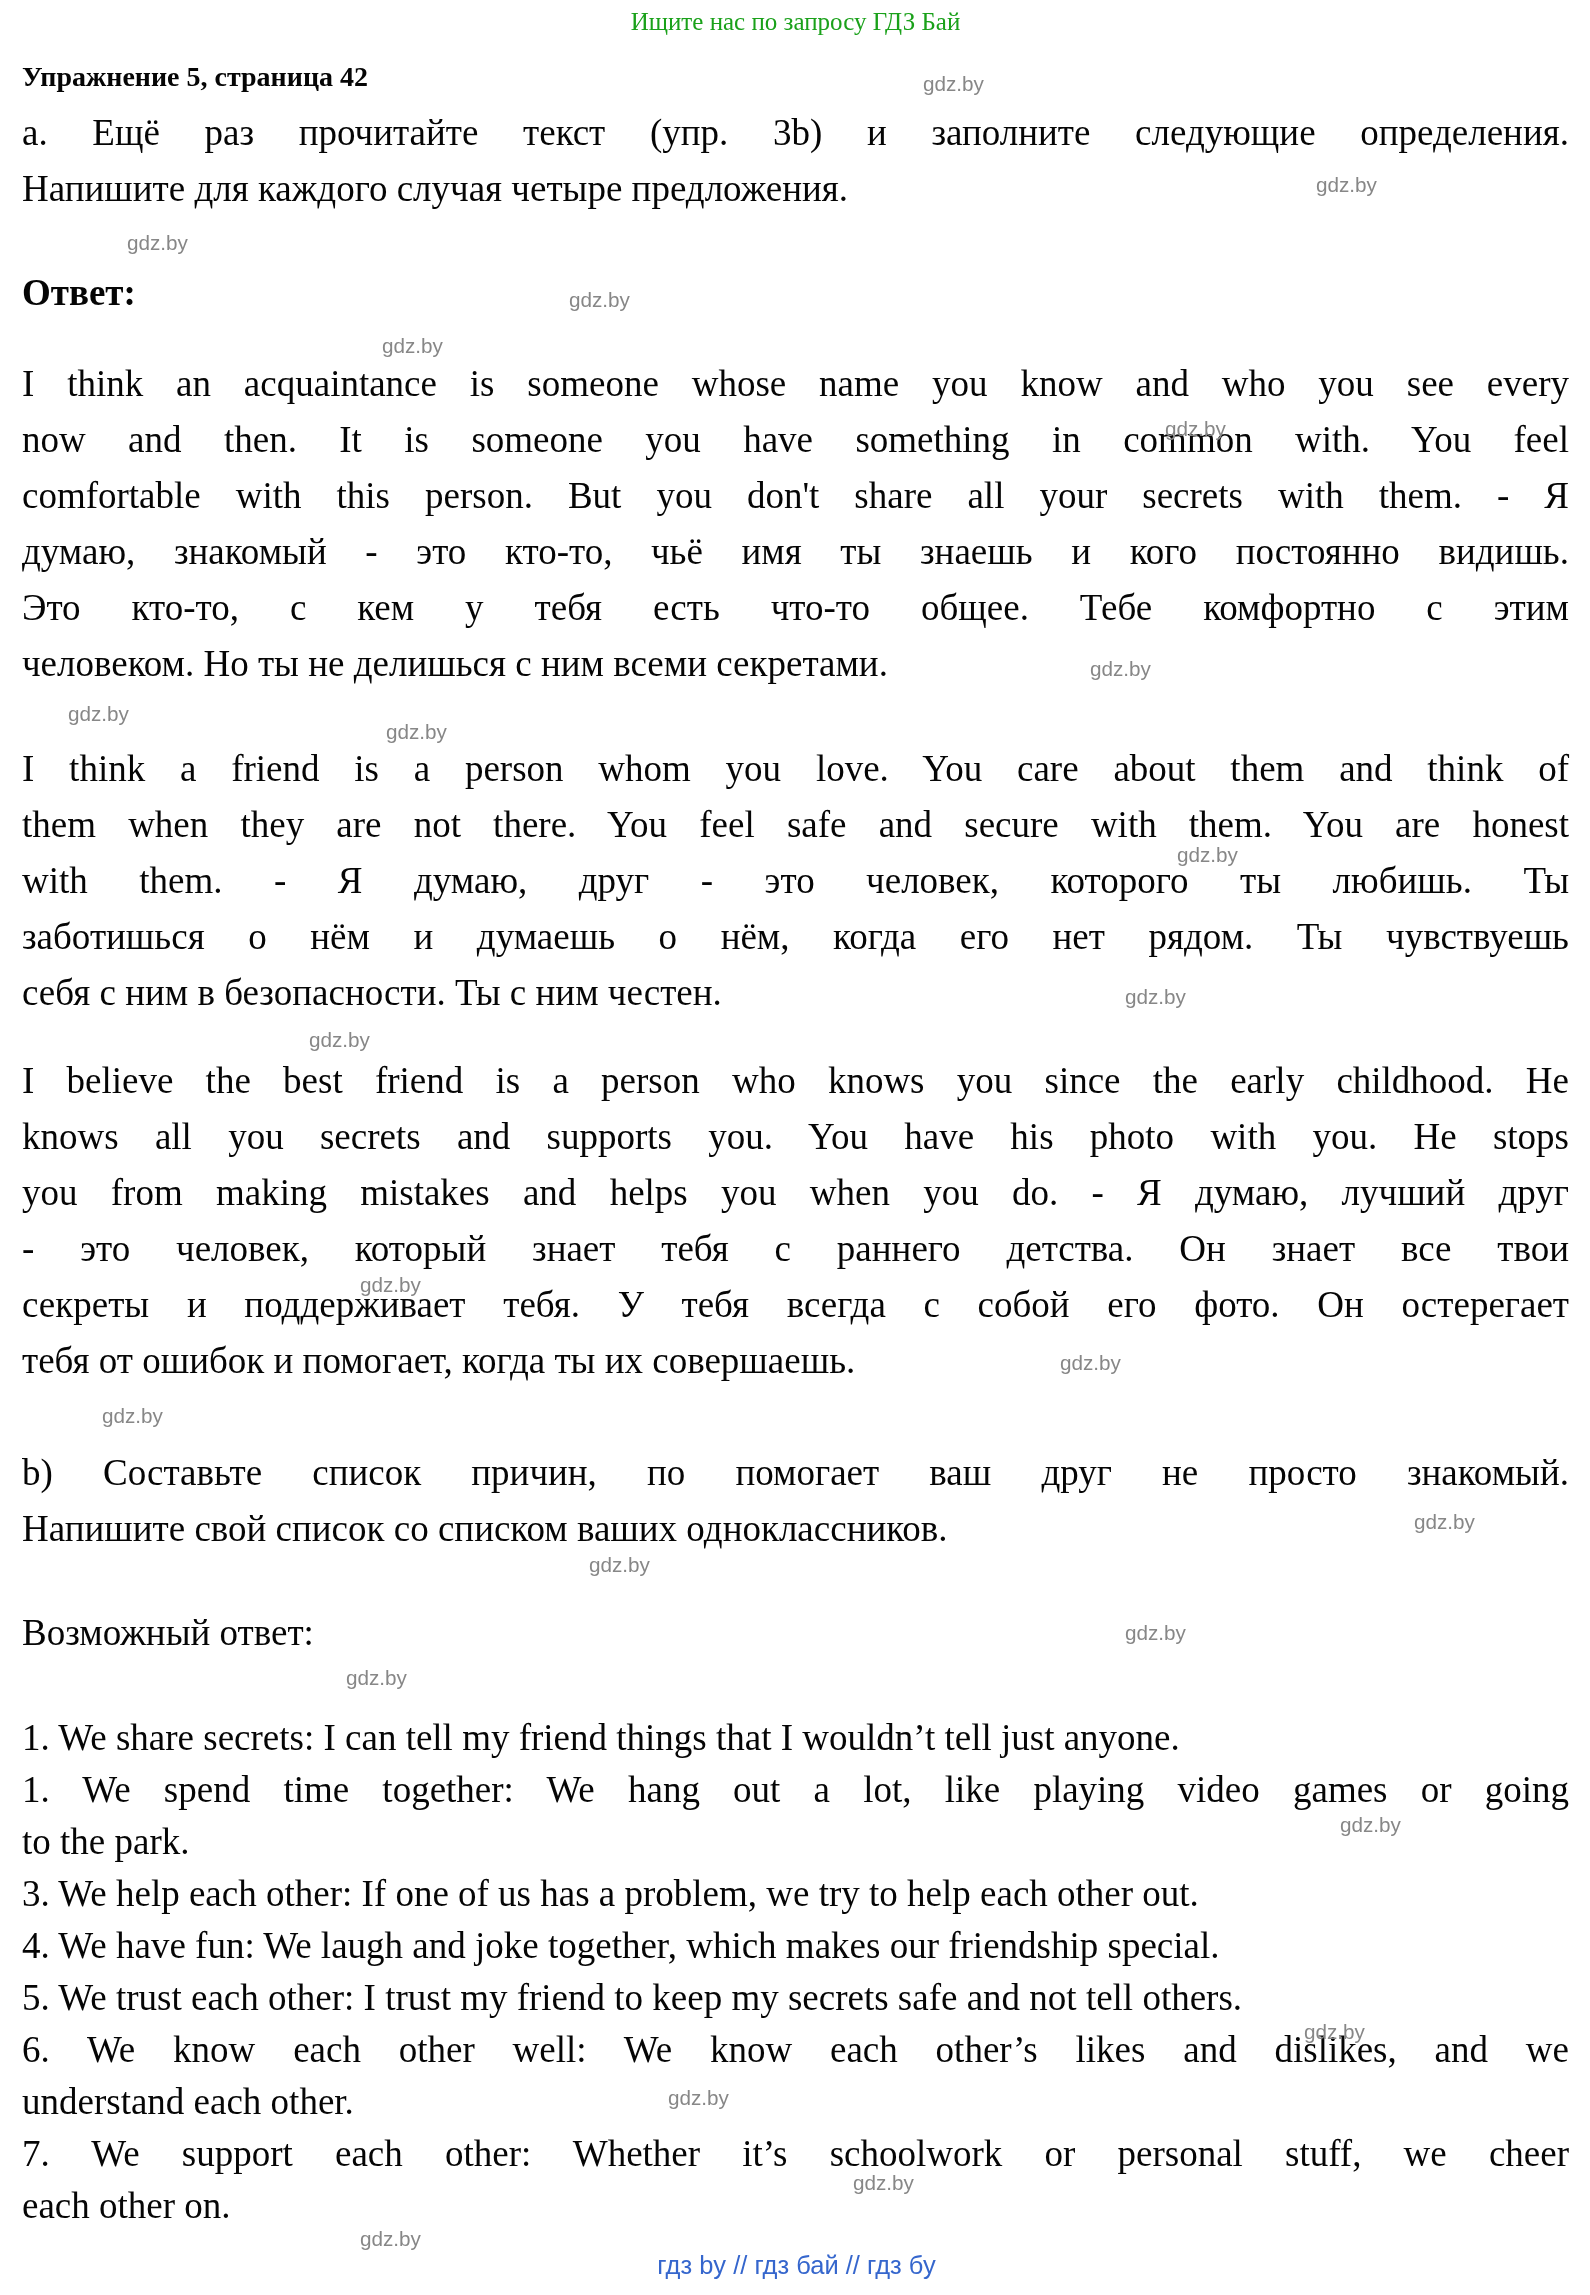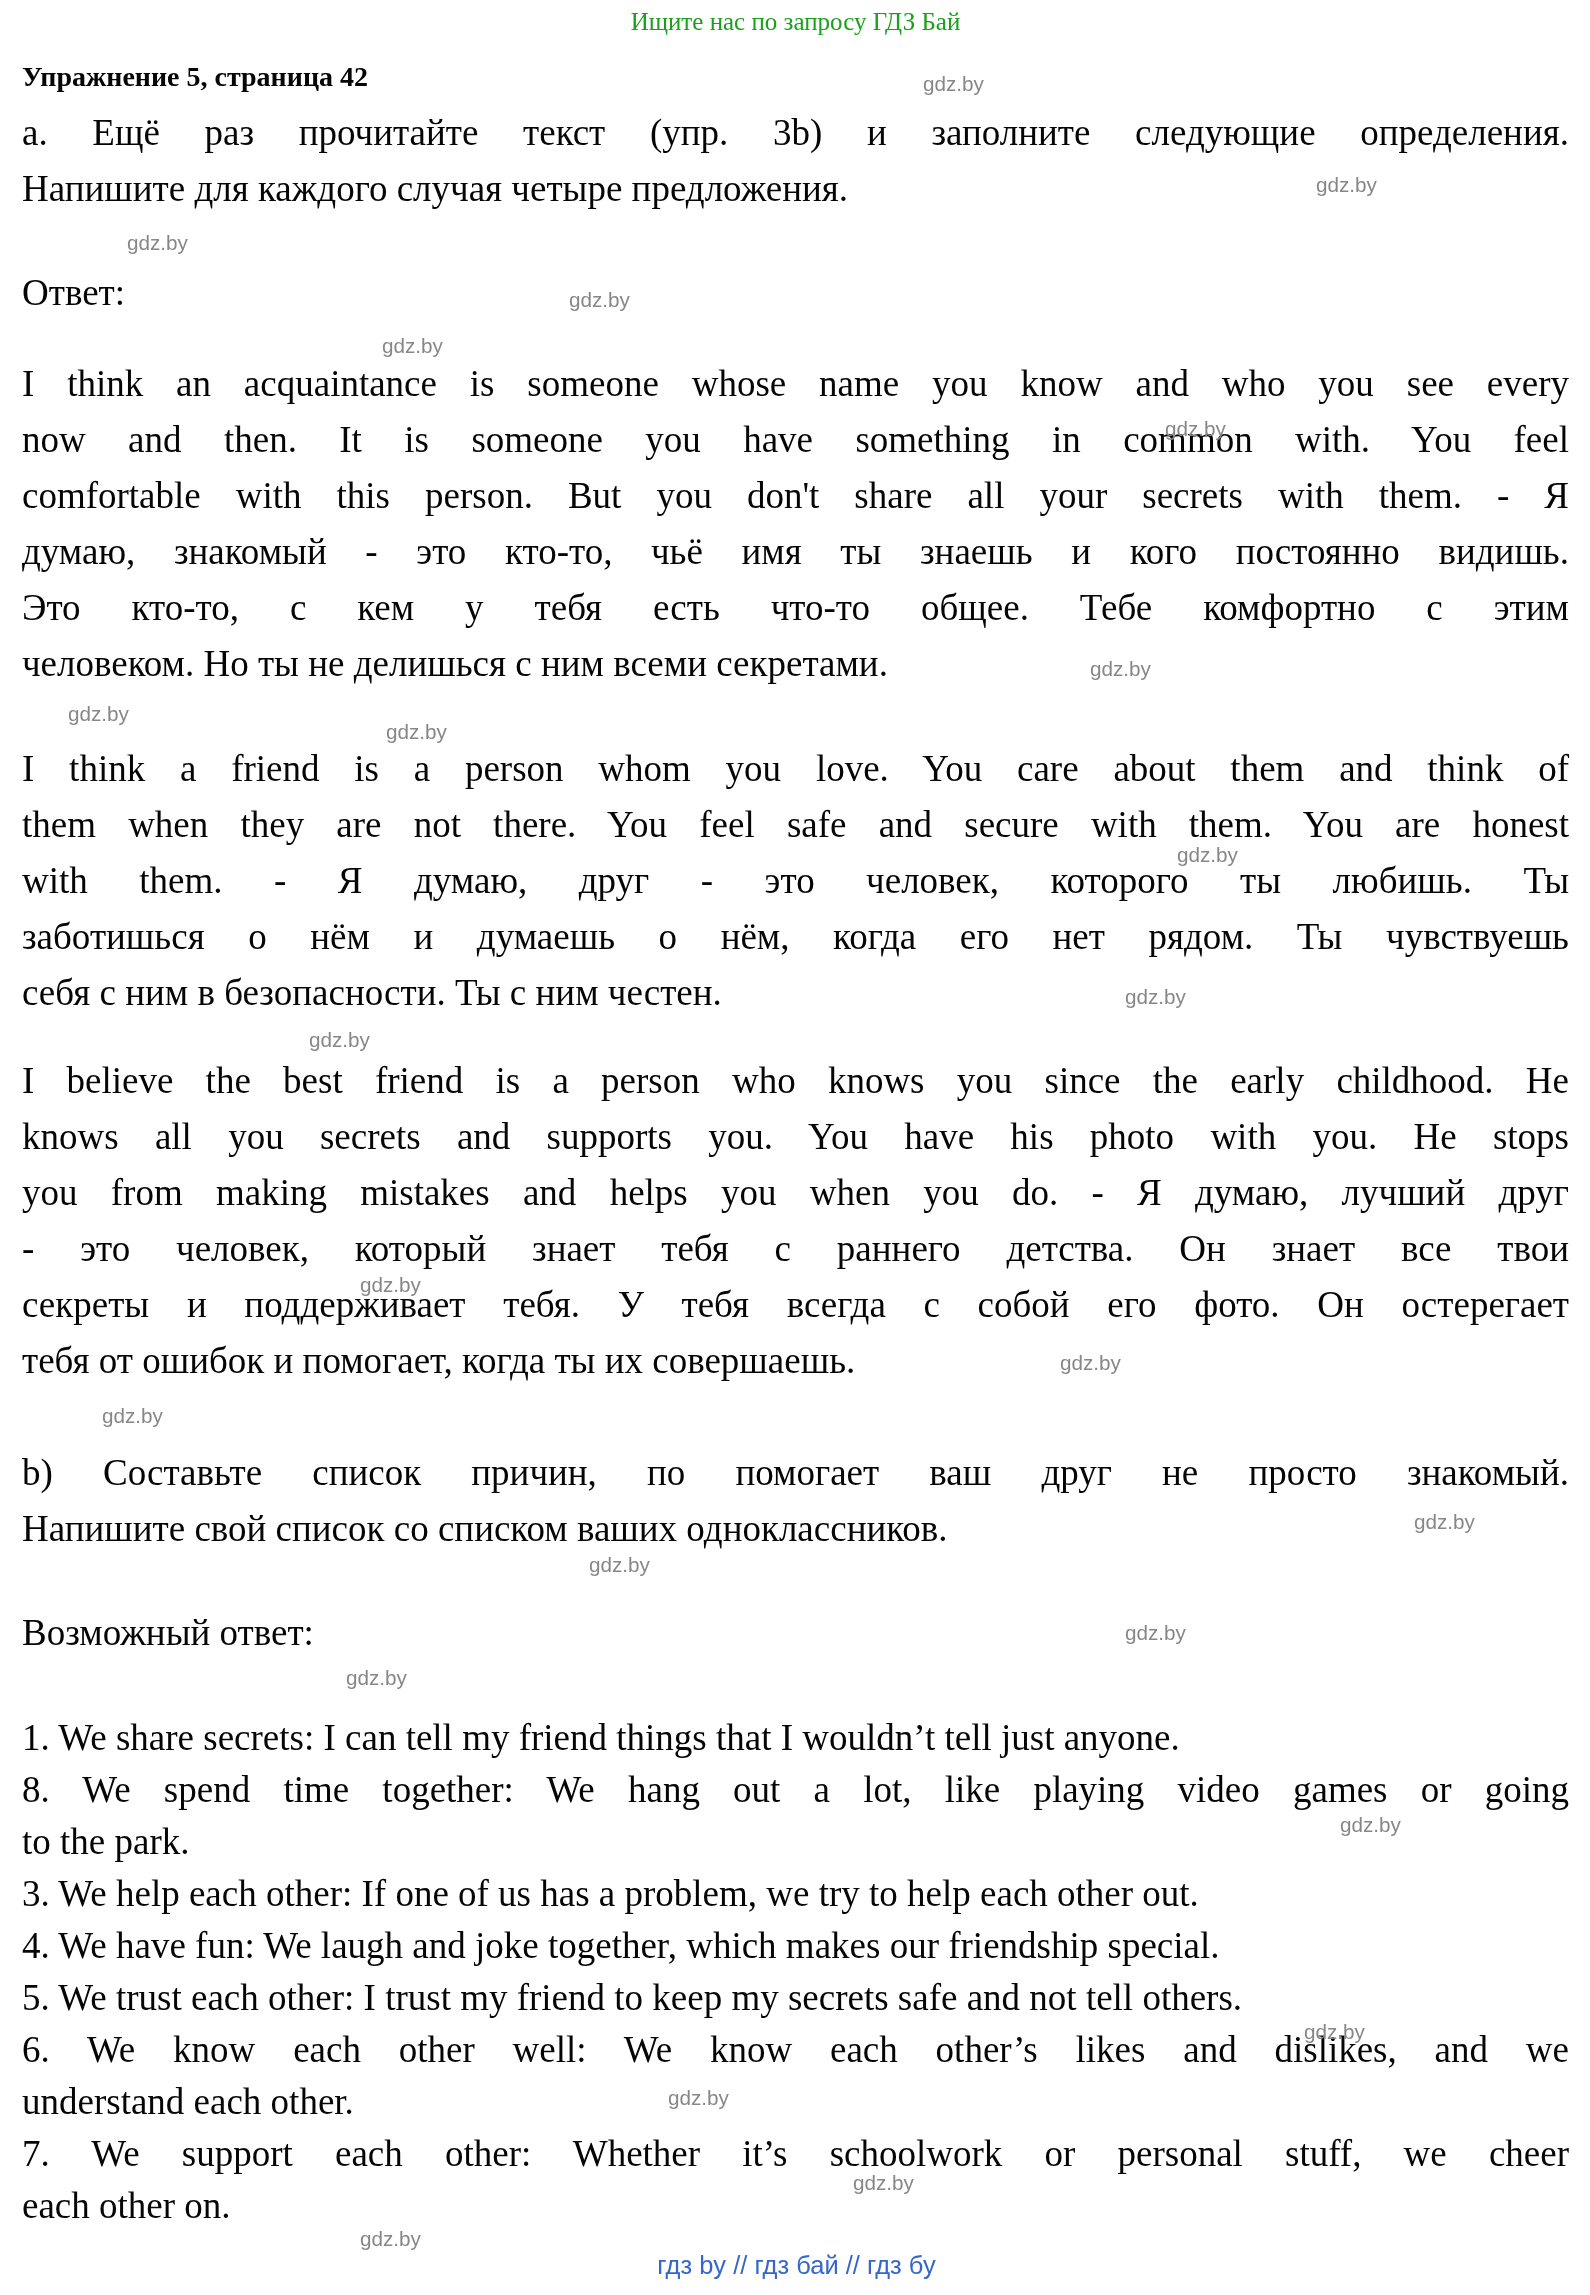--- a/index.html
+++ b/index.html
@@ -12,21 +12,21 @@
 
   .title { margin-top:12.7px; font-size:28px; font-weight:bold; line-height:56px; }
 
   .para  { font-size:37px; line-height:56px; }
   .para .tline { text-align:justify; text-align-last:justify; }
   .para .tline:last-child { text-align-last:left; }
 
   .label { font-size:37px; line-height:56px; }
 
   .task-a { margin-top:0; }
-  .answer-label { margin-top:48px; }
+  .answer-label { margin-top:48px;font-weight:bold; }
   .para-1 { margin-top:35px; }
   .para-2 { margin-top:49px; }
   .para-3 { margin-top:32px; }
   .task-b { margin-top:56px; }
   .possible-answer-label { margin-top:48px; }
 
   .list { margin-top:51px; font-size:37px; line-height:52px; }
   .list .para { font-size:37px; line-height:52px; }
 
   .footer { position:absolute; left:1px; top:2251px; width:1591px; text-align:center;
@@ -82,21 +82,21 @@
       <div class="tline">Напишите свой список со списком ваших одноклассников.</div>
     </div>
 
   <div class="label possible-answer-label">Возможный ответ:</div>
 
   <div class="list">
     <div class="para list-item">
         <div class="tline">1. We share secrets: I can tell my friend things that I wouldn’t tell just anyone.</div>
       </div>
     <div class="para list-item">
-        <div class="tline">8. We spend time together: We hang out a lot, like playing video games or going</div>
+        <div class="tline">1. We spend time together: We hang out a lot, like playing video games or going</div>
         <div class="tline">to the park.</div>
       </div>
     <div class="para list-item">
         <div class="tline">3. We help each other: If one of us has a problem, we try to help each other out.</div>
       </div>
     <div class="para list-item">
         <div class="tline">4. We have fun: We laugh and joke together, which makes our friendship special.</div>
       </div>
     <div class="para list-item">
         <div class="tline">5. We trust each other: I trust my friend to keep my secrets safe and not tell others.</div>

